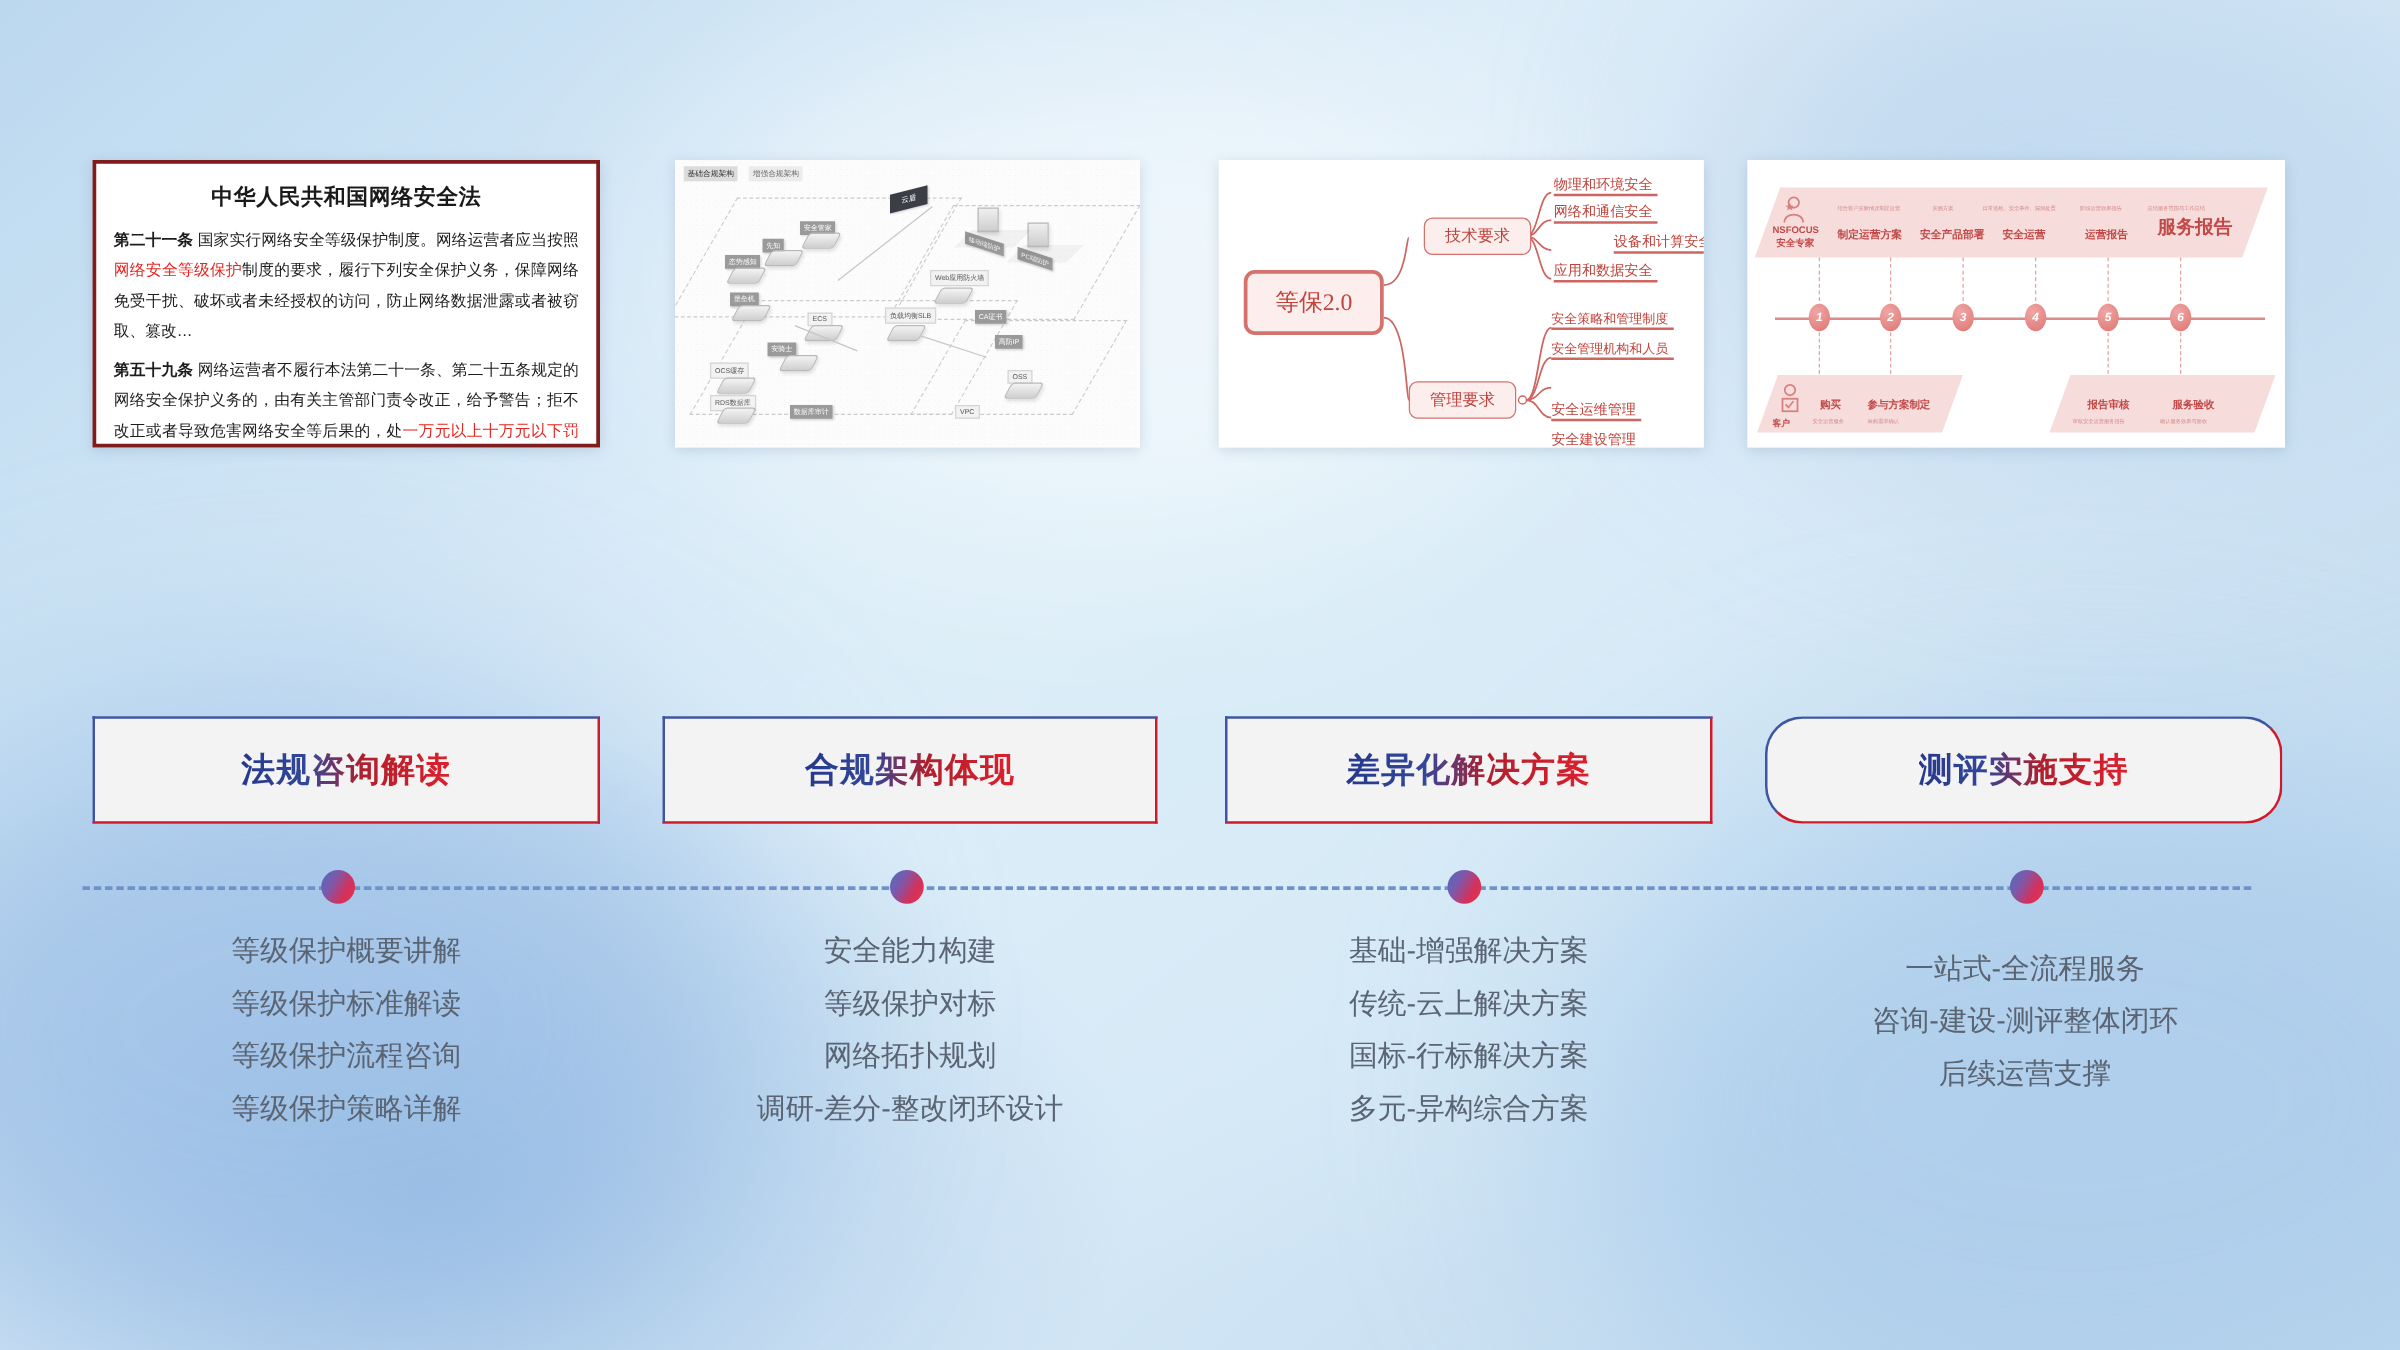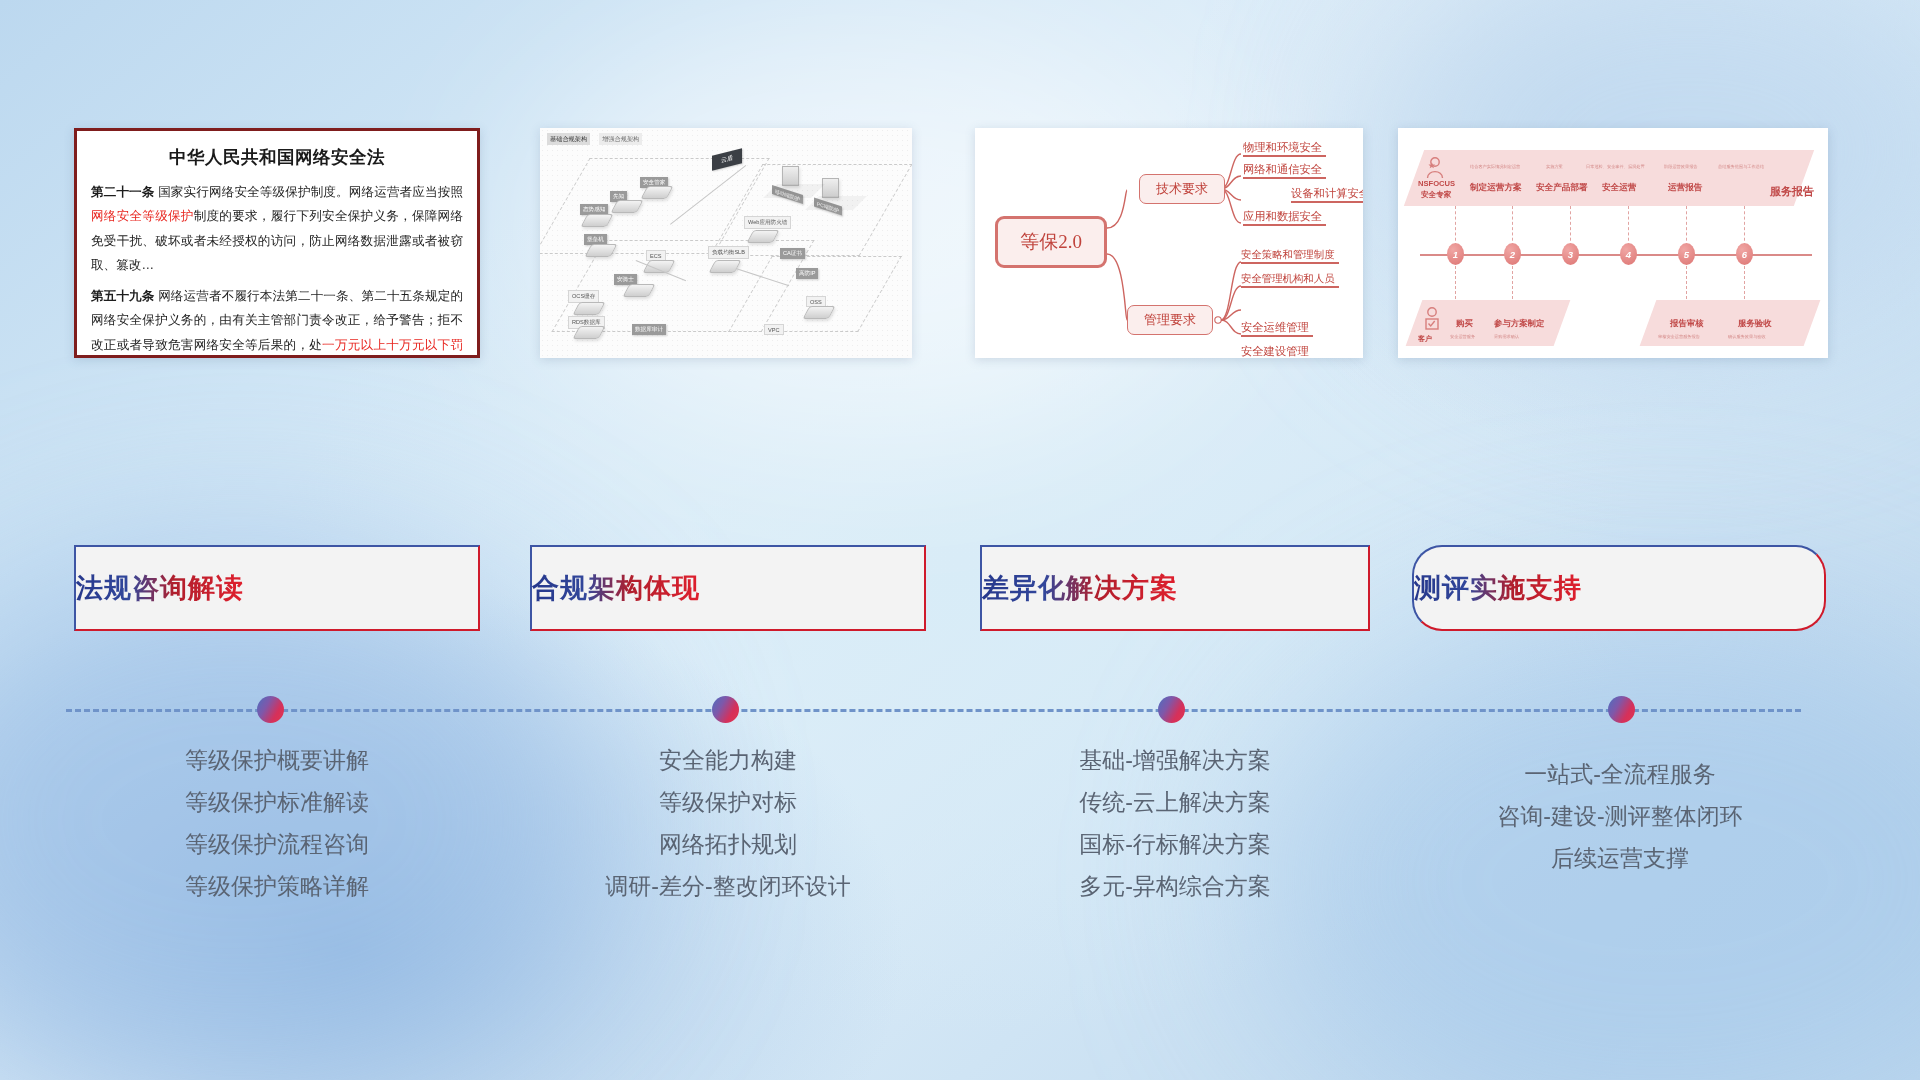--- a/index.html
+++ b/index.html
@@ -136,21 +136,21 @@
     justify-content: center; font-style: italic; font-weight: bold;
   }
   .nsf-tick { position: absolute; width: 1px; border-left: 1px dashed #e1a3a1; }
 
   
   .head-row { position: absolute; left: 0; top: 545px; width: 1920px; height: 100px; }
   .head-box {
     position: absolute; height: 86px; background: #f3f3f3;
     border-top: 2px solid #3d55a4; border-left: 2px solid #3d55a4;
     border-right: 2px solid #cf1a2b; border-bottom: 2px solid #cf1a2b;
-    display: flex; align-items: center; 
+    display: flex; align-items: center; justify-content: center; margin-top: 28px;
   }
   .head-txt {
     font-size: 27px; font-weight: bold; letter-spacing: 1px;
     background: linear-gradient(90deg,#26388c 0%, #32479b 32%, #b01f2d 58%, #e01f2d 100%);
     -webkit-background-clip: text; background-clip: text; color: transparent;
   }
   #hb1 { left: 74px;   width: 406px; }
   #hb2 { left: 530px;  width: 396px; }
   #hb3 { left: 980px;  width: 390px; }
   #hb4 { left: 1412px; width: 414px; border-radius: 30px; }
@@ -312,21 +312,21 @@
       <div class="nsf-sub" style="left:148px; top:36px; font-size:4.2px;">实施方案</div>
       <div class="nsf-txt" style="left:138px; top:54px; font-size:8.6px;">安全产品部署</div>
 
       <div class="nsf-sub" style="left:188px; top:36px; font-size:4.2px;">日常巡检、安全事件、漏洞处置</div>
       <div class="nsf-txt" style="left:204px; top:54px; font-size:8.6px;">安全运营</div>
 
       <div class="nsf-sub" style="left:266px; top:36px; font-size:4.2px;">阶段运营效果报告</div>
       <div class="nsf-txt" style="left:270px; top:54px; font-size:8.6px;">运营报告</div>
 
       <div class="nsf-sub" style="left:320px; top:36px; font-size:4.2px;">总结服务范围与工作总结</div>
-      <div class="nsf-txt" style="left:328px; top:56px; font-size:11px;margin-left:44px;">服务报告</div>
+      <div class="nsf-txt" style="left:328px; top:44px; font-size:15px;">服务报告</div>
 
       <div class="nsf-axis" style="left:22px; top:126px; width:392px;"></div>
 
       <div class="nsf-tick" style="left:57px; top:78px; height:40px;"></div>
       <div class="nsf-tick" style="left:114px; top:78px; height:40px;"></div>
       <div class="nsf-tick" style="left:172px; top:78px; height:40px;"></div>
       <div class="nsf-tick" style="left:230px; top:78px; height:40px;"></div>
       <div class="nsf-tick" style="left:288px; top:78px; height:40px;"></div>
       <div class="nsf-tick" style="left:346px; top:78px; height:40px;"></div>
 

